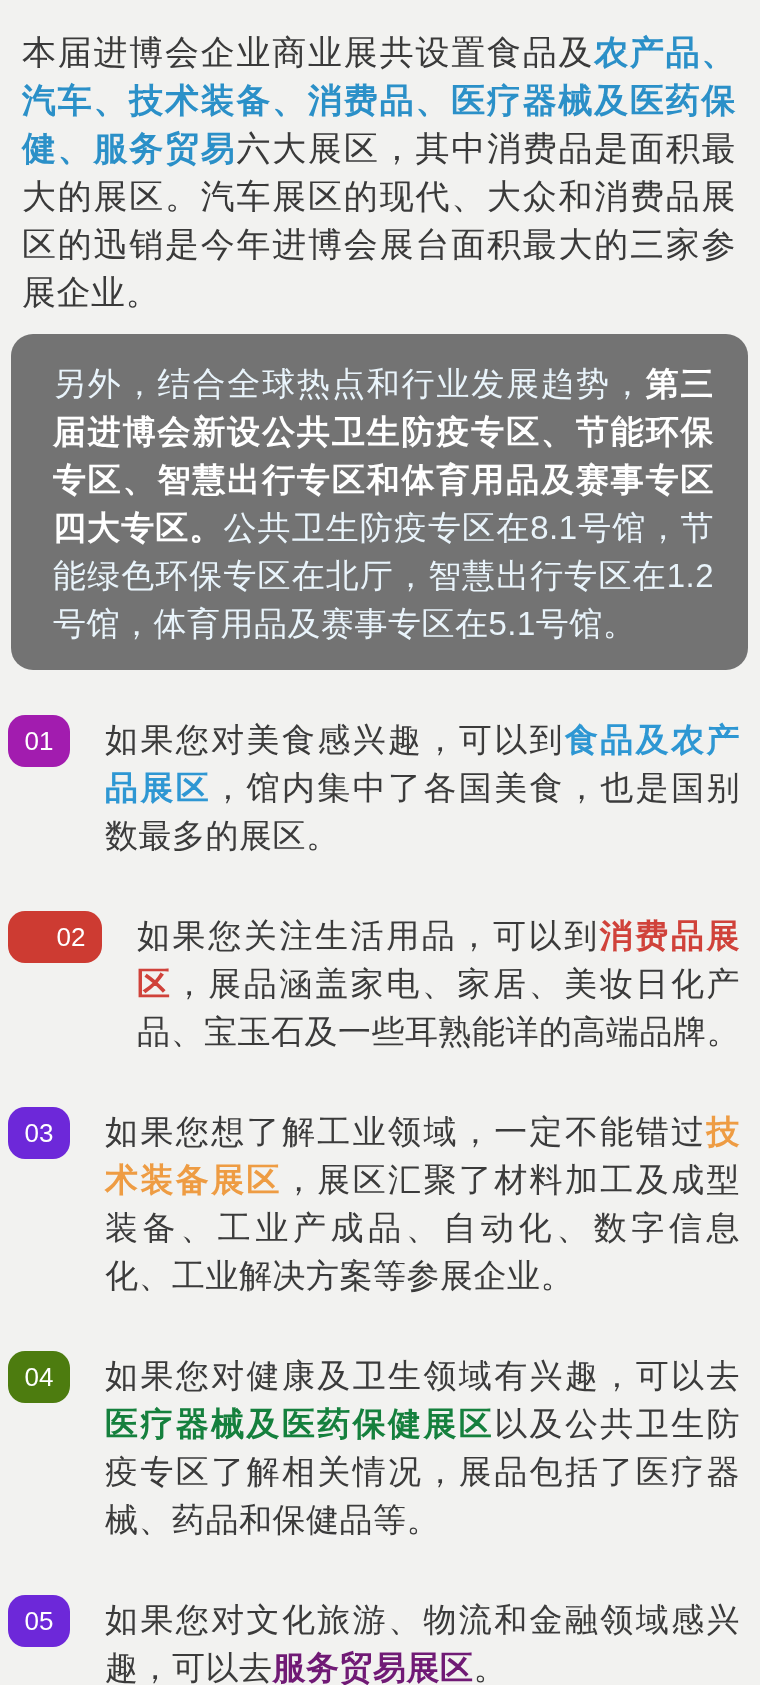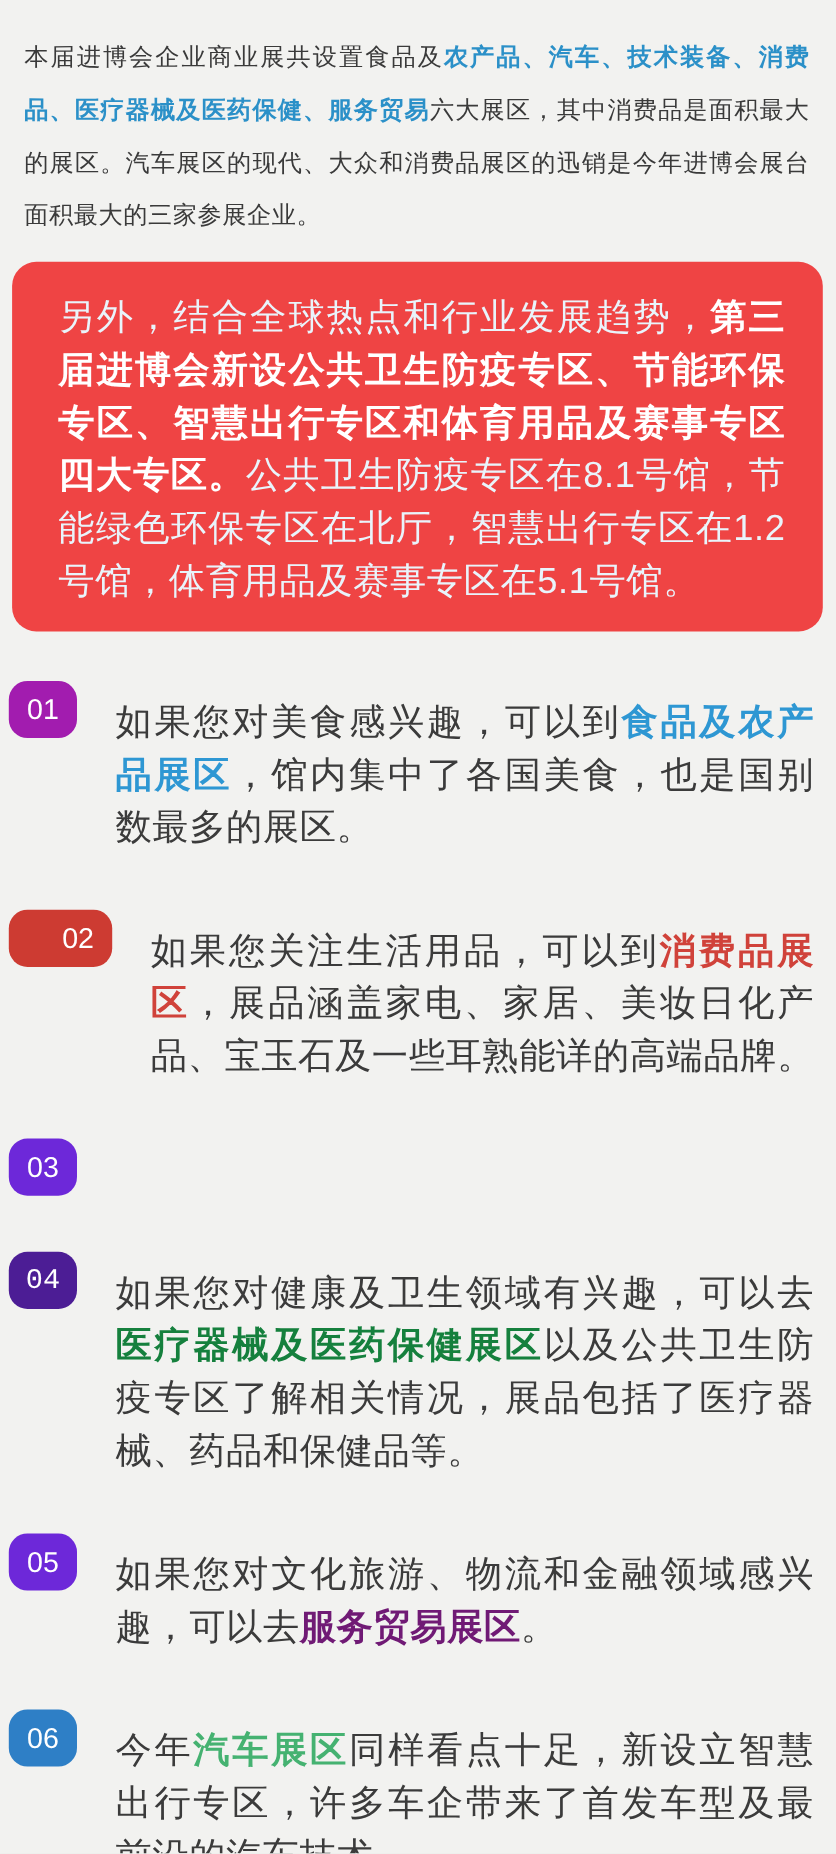--- a/index.html
+++ b/index.html
@@ -10,21 +10,21 @@
   .page {
     position:relative;
     width:760px; height:1685px;
     margin:0 auto;
     background:#f2f2f0;
     overflow:hidden;
   }
   .intro {
     margin:0;
     padding:28px 24px 0 22px;
-    font-size:22px;
+    font-size:34px;
     line-height:48px;
     color:#3a3a3a;
     text-align:justify;
     letter-spacing:0.5px;
   }
   .b { font-weight:bold; }
   .callout {
     margin:18px 12px 0 11px;
     border-radius:22px;
     padding:26px 34px 22px 42px;
@@ -48,55 +48,56 @@
     border-radius:17px;
     margin-top:3px;
     color:#ffffff;
     font-size:26px;
     display:flex;
     align-items:center;
     justify-content:center;
   }
   .item-text {
     flex:1;
-    margin:16px 0 0 35px;
+    margin:4px 0 0 35px;
     font-size:33px;
     line-height:48px;
     color:#3b3b3b;
     text-align:justify;
     letter-spacing:0.5px;
   }
 </style>
 </head>
 <body>
 
 <div class="page">
 
   <p class="intro"><span>本届进博会企业商业展共设置食品及</span><span class="b" style="color: rgb(43, 144, 200);">农产品、汽车、技术装备、消费品、医疗器械及医药保健、服务贸易</span><span>六大展区，其中消费品是面积最大的展区。汽车展区的现代、大众和消费品展区的迅销是今年进博会展台面积最大的三家参展企业。</span></p>
 
-  <div class="callout" style="background-color: #ef4444;"><span>另外，结合全球热点和行业发展趋势，</span><span class="cb">第三届进博会新设公共卫生防疫专区、节能环保专区、智慧出行专区和体育用品及赛事专区四大专区。</span><span>公共卫生防疫专区在8.1号馆，节能绿色环保专区在北厅，智慧出行专区在1.2号馆，体育用品及赛事专区在5.1号馆。</span></div>
+  <div class="callout" style="background-color: #737373;"><span>另外，结合全球热点和行业发展趋势，</span><span class="cb">第三届进博会新设公共卫生防疫专区、节能环保专区、智慧出行专区和体育用品及赛事专区四大专区。</span><span>公共卫生防疫专区在8.1号馆，节能绿色环保专区在北厅，智慧出行专区在1.2号馆，体育用品及赛事专区在5.1号馆。</span></div>
 
   <div class="list">
 
     <div class="item">
       <div class="badge" style="background-color: #a21caf;">01</div>
       <p class="item-text"><span>如果您对美食感兴趣，可以到</span><span class="b" style="color: rgb(46, 151, 211);">食品及农产品展区</span><span>，馆内集中了各国美食，也是国别数最多的展区。</span></p>
     </div>
 
     <div class="item">
       <div class="badge" style="background-color: rgb(205, 59, 50); padding-left: 32px;">02</div>
       <p class="item-text"><span>如果您关注生活用品，可以到</span><span class="b" style="color: rgb(208, 66, 58);">消费品展区</span><span>，展品涵盖家电、家居、美妆日化产品、宝玉石及一些耳熟能详的高端品牌。</span></p>
     </div>
 
     <div class="item">
       <div class="badge" style="background-color: #6d28d9;">03</div>
+      <p class="item-text"><span>如果您想了解工业领域，一定不能错过</span><span class="b" style="color: rgb(238, 156, 67);">技术装备展区</span><span>，展区汇聚了材料加工及成型装备、工业产成品、自动化、数字信息化、工业解决方案等参展企业。</span></p>
     </div>
 
     <div class="item">
-      <div class="badge" style="background-color: #4c1d95; font-family: Liberation Mono, monospace;">04</div>
+      <div class="badge" style="background-color: #4d7c0f;">04</div>
       <p class="item-text"><span>如果您对健康及卫生领域有兴趣，可以去</span><span class="b" style="color: #15803d;">医疗器械及医药保健展区</span><span>以及公共卫生防疫专区了解相关情况，展品包括了医疗器械、药品和保健品等。</span></p>
     </div>
 
     <div class="item">
       <div class="badge" style="background-color: #6d28d9;">05</div>
       <p class="item-text"><span>如果您对文化旅游、物流和金融领域感兴趣，可以去</span><span class="b" style="color: #701a75;">服务贸易展区</span><span>。</span></p>
     </div>
 
     <div class="item">
       <div class="badge" style="background-color: rgb(46, 127, 198);">06</div>

